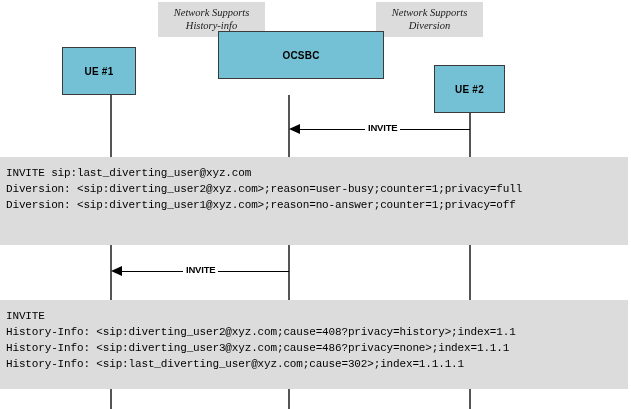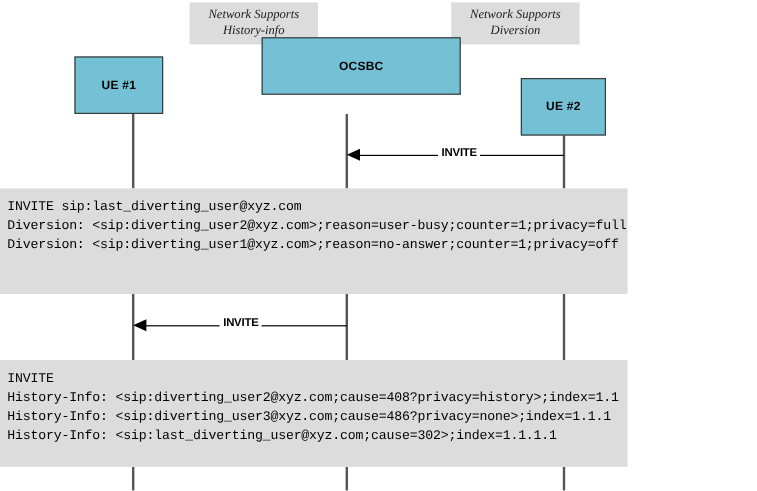--- a/index.html
+++ b/index.html
@@ -104,21 +104,21 @@
   
   #msg-invite-2 { left: 111px; top: 262px; width: 178px; height: 19px; }
   #msg-invite-2 .msg-line { left: 10px; width: 168px; }
   #msg-invite-2 .msg-head { left: 0px; }
   #msg-invite-2 .msg-label { left: 72px; }
 
   
   .sip-block {
     position: absolute;
     left: 0;
-    width: 523px;
+    width: 628px;
     background: #dcdcdc;
     z-index: 5;
     box-sizing: border-box;
     padding: 8px 0 8px 6px;
   }
   .sip-line {
     font-family: "Liberation Mono", monospace;
     font-size: 11px;
     line-height: 16px;
     color: #000000;

